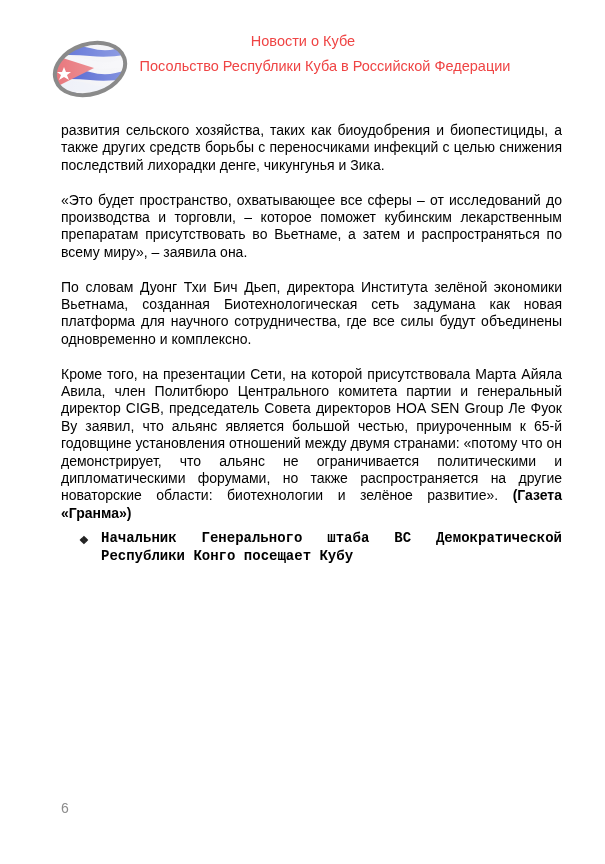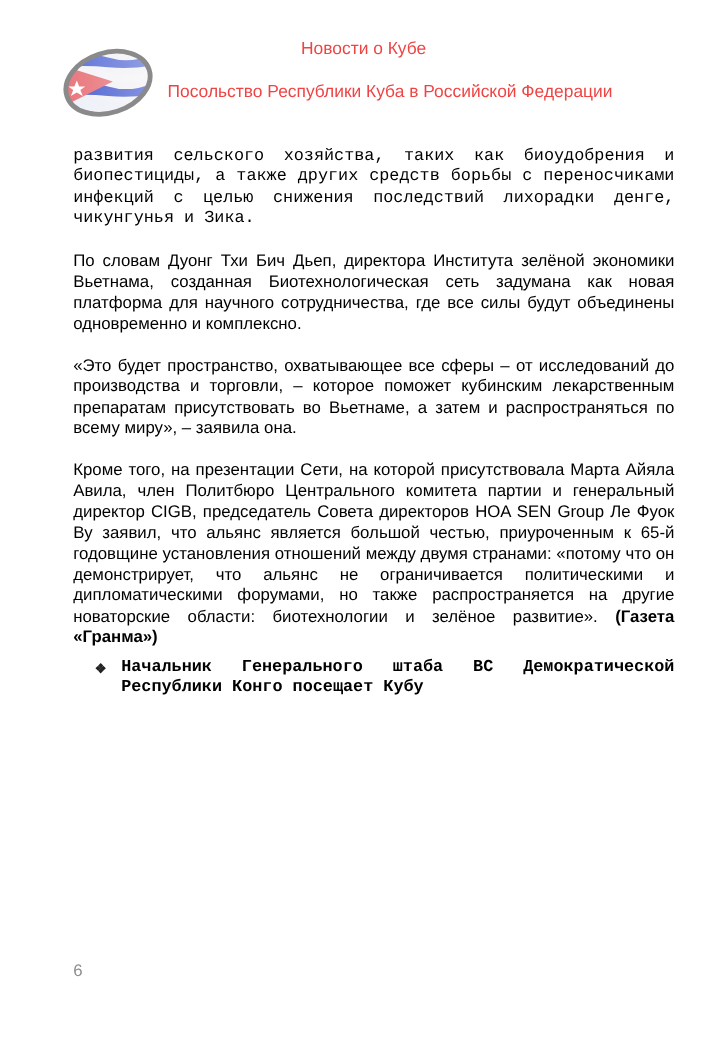--- a/index.html
+++ b/index.html
@@ -3,26 +3,26 @@
 <meta charset="utf-8">
 <style>
   html, body { margin: 0; padding: 0; background: #ffffff; }
   body { width: 605px; height: 864px; position: relative; overflow: hidden;
          font-family: "Liberation Sans", sans-serif; color: #000; }
   .header { position: absolute; left: 0; top: 0; width: 605px; height: 110px; }
   .logo { position: absolute; left: 50px; top: 40px; width: 80px; height: 58px; }
   .h-line { position: absolute; left: 0; width: 605px; text-align: center;
             color: #ef4444; font-size: 14.5px; line-height: 18px; }
   .h1 { top: 32px; left: 78px; width: 450px; }
-  .h2 { top: 68px; left: 60px; width: 500px; padding-left: 30px; box-sizing: border-box; }
+  .h2 { top: 57px; left: 60px; width: 500px; padding-left: 30px; box-sizing: border-box; }
   .h3 { top: 82px; left: 40px; width: 548px; padding-left: 20px; box-sizing: border-box; }
   .content { position: absolute; left: 61px; top: 122px; width: 501px;
              font-size: 14px; line-height: 17.4px; }
   .content p { margin: 0 0 17.4px 0; text-align: justify; }
-  .content p.first { margin-bottom: 17.4px; font-family: Liberation Mono, monospace; }
+  .content p.first { margin-bottom: 17.4px; }
   .source { font-weight: bold; }
   .bullet-item { display: flex; margin-top: 0px; font-weight: bold; }
   .bullet { width: 22px; flex: 0 0 22px; font-size: 11px; padding-top: 2px; padding-left: 18px; color: #222; }
   .bullet-text { flex: 1; text-align: justify; text-align-last: left; font-family: Liberation Mono, monospace; }
   .page-num { position: absolute; left: 61px; top: 800px; color: #8c8c8c; font-size: 14px; }
 </style>
 </head>
 <body>
 
 <div class="header">
@@ -50,22 +50,22 @@
       </g>
       <ellipse cx="40" cy="29" rx="36" ry="25" transform="rotate(-18 40 29)" fill="none" stroke="#8a8a8a" stroke-width="4"></ellipse>
     </svg>
   </div>
   <div class="h-line h1">Новости о Кубе</div>
   <div class="h-line h2">Посольство Республики Куба в Российской Федерации</div>
 </div>
 
 <div class="content">
   <p class="first">развития сельского хозяйства, таких как биоудобрения и биопестициды, а также других средств борьбы с переносчиками инфекций с целью снижения последствий лихорадки денге, чикунгунья и Зика.</p>
+  <p>«Это будет пространство, охватывающее все сферы – от исследований до производства и торговли, – которое поможет кубинским лекарственным препаратам присутствовать во Вьетнаме, а затем и распространяться по всему миру», – заявила она.</p>
   <p>По словам Дуонг Тхи Бич Дьеп, директора Института зелёной экономики Вьетнама, созданная Биотехнологическая сеть задумана как новая платформа для научного сотрудничества, где все силы будут объединены одновременно и комплексно.</p>
-  <p>«Это будет пространство, охватывающее все сферы – от исследований до производства и торговли, – которое поможет кубинским лекарственным препаратам присутствовать во Вьетнаме, а затем и распространяться по всему миру», – заявила она.</p>
   <p style="margin-bottom:8px;"><span>Кроме того, на презентации Сети, на которой присутствовала Марта Айяла Авила, член Политбюро Центрального комитета партии и генеральный директор CIGB, председатель Совета директоров HOA SEN Group Ле Фуок Ву заявил, что альянс является большой честью, приуроченным к 65-й годовщине установления отношений между двумя странами: «потому что он демонстрирует, что альянс не ограничивается политическими и дипломатическими форумами, но также распространяется на другие новаторские области: биотехнологии и зелёное развитие».</span> <span class="source">(Газета «Гранма»)</span></p>
 
   <div class="bullet-item">
     <span class="bullet">❖</span>
     <span class="bullet-text">Начальник Генерального штаба ВС Демократической Республики Конго посещает Кубу</span>
   </div>
 </div>
 
 <div class="page-num">6</div>
 

